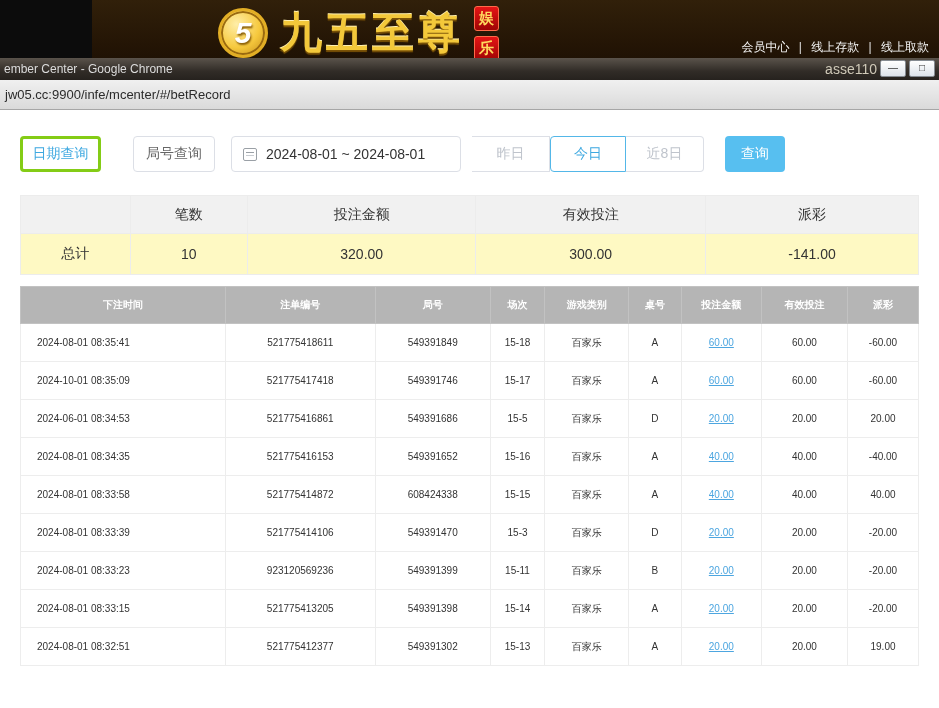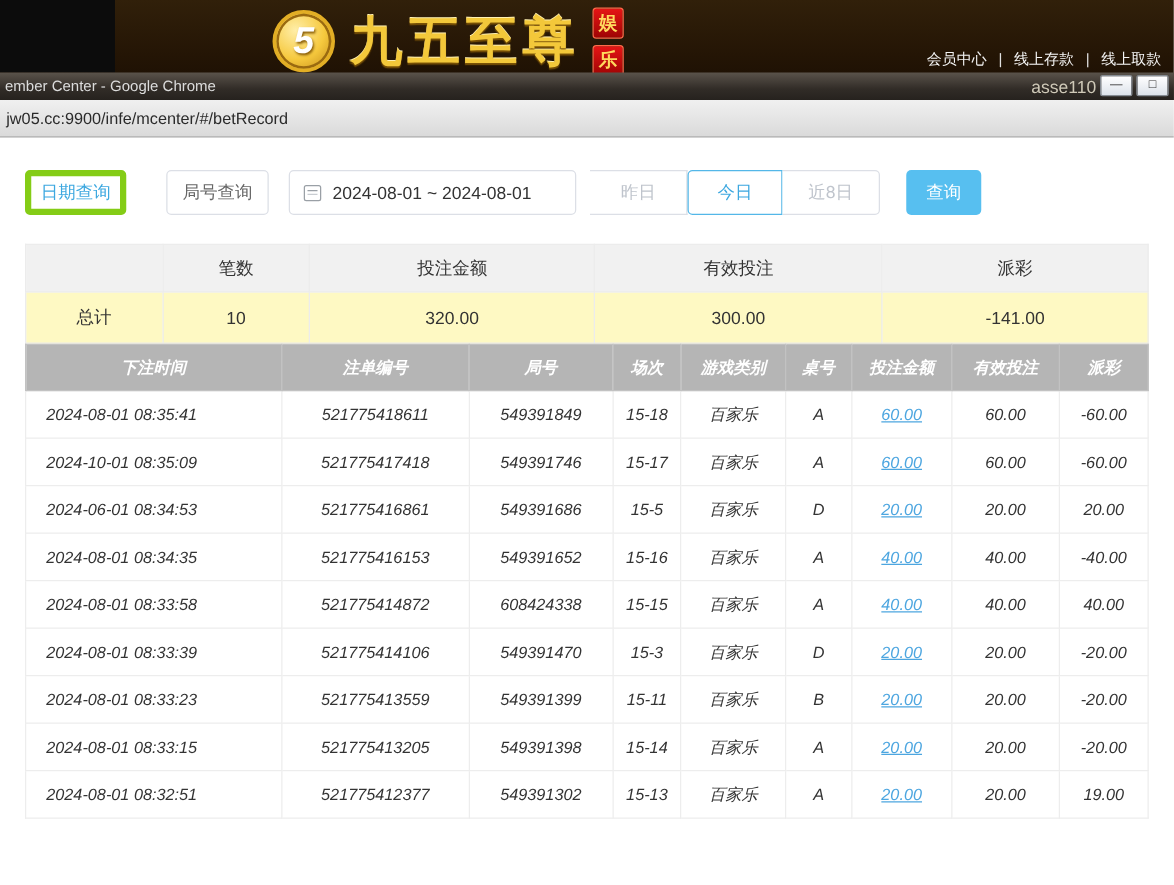--- a/index.html
+++ b/index.html
@@ -37,21 +37,21 @@
     text-align:center; color:#333; cursor:pointer; }
   
   .urlbar { position:absolute; top:80px; left:0; width:939px; height:30px;
     background:linear-gradient(180deg,#f0f0f0,#dadada); border-bottom:1px solid #a6a6a6; }
   .url-text { line-height:29px; font-size:13px; color:#2b2b2b; padding-left:5px; }
   
   .content { position:absolute; top:110px; left:0; width:939px; padding:0 20px; }
   .filter-row { margin-top:26px; display:flex; align-items:center; height:36px; }
   .btn { height:36px; border-radius:4px; font-size:14px; background:#fff;
     display:flex; align-items:center; justify-content:center; cursor:pointer; }
-  .btn-outline-blue { width:81px; border:5px solid #84cc16; color:#3da8e0; }
+  .btn-outline-blue { width:81px; border:3px solid #84cc16; color:#3da8e0; }
   .btn-outline-gray { width:82px; border:1px solid #dcdfe6; color:#666; margin-left:32px; }
   .date-input { margin-left:16px; width:230px; height:36px; border:1px solid #dcdfe6; border-radius:4px;
     display:flex; align-items:center; font-size:14px; color:#333; cursor:pointer; background:#fff; }
   .cal-icon { width:14px; height:13px; border:1px solid #9aa0a6; border-radius:2px;
     margin:0 9px 0 11px; position:relative; flex:0 0 auto; }
   .cal-icon::before { content:""; position:absolute; left:2px; right:2px; top:3px; height:1px; background:#9aa0a6; }
   .cal-icon::after { content:""; position:absolute; left:2px; right:2px; top:6px; height:1px; background:#c9cdd2; }
   .btn-group { display:flex; margin-left:11px; }
   .btn-group .g { height:36px; width:78px; display:flex; align-items:center; justify-content:center;
     font-size:14px; background:#fff; border:1px solid #dcdfe6; color:#bfc4cc; cursor:pointer; }
@@ -60,21 +60,21 @@
   .btn-group .g.last { border-left:none; border-radius:0 4px 4px 0; }
   .btn-search { margin-left:21px; width:60px; height:36px; background:#57bff0; color:#fff;
     border:none; border-radius:4px; font-size:14px; display:flex; align-items:center; justify-content:center; cursor:pointer; }
   
   .summary-table { margin-top:23px; width:100%; border-collapse:collapse; table-layout:fixed; }
   .summary-table th, .summary-table td { border:1px solid #ececec; font-size:14px; color:#333;
     text-align:center; font-weight:normal; }
   .summary-table th { background:#f1f1f1; height:38px; }
   .summary-table td { background:#fef9c3; height:41px; }
   
-  .bet-table { width:100%; border-collapse:collapse; table-layout:fixed; font-size:13px;font-style:italic; }
+  .bet-table { margin-top:11px; width:100%; border-collapse:collapse; table-layout:fixed; font-size:10px; }
   .bet-table th { background:#b5b5b5; color:#fff; height:37px; font-weight:bold;
     border:1px solid #c2c2c2; text-align:center; }
   .bet-table td { height:38px; border:1px solid #ededed; text-align:center; color:#333; background:#fff;
     overflow:hidden; white-space:nowrap; }
   .bet-table td.time { text-align:left; padding-left:16px; }
   .bet-link { color:#4da6e0; text-decoration:underline; cursor:pointer; }
   .neg { color:#f0474a; }
 </style>
 </head>
 <body>
@@ -250,21 +250,21 @@
           <td>15-3</td>
           <td>百家乐</td>
           <td>D</td>
           <td><span class="bet-link">20.00</span></td>
           <td>20.00</td>
           <td class="neg">-20.00</td>
         </tr>
 
         <tr>
           <td class="time">2024-08-01 08:33:23</td>
-          <td>521775413559</td>
+          <td>923120569236</td>
           <td>549391399</td>
           <td>15-11</td>
           <td>百家乐</td>
           <td>B</td>
           <td><span class="bet-link">20.00</span></td>
           <td>20.00</td>
           <td class="neg">-20.00</td>
         </tr>
 
         <tr>

